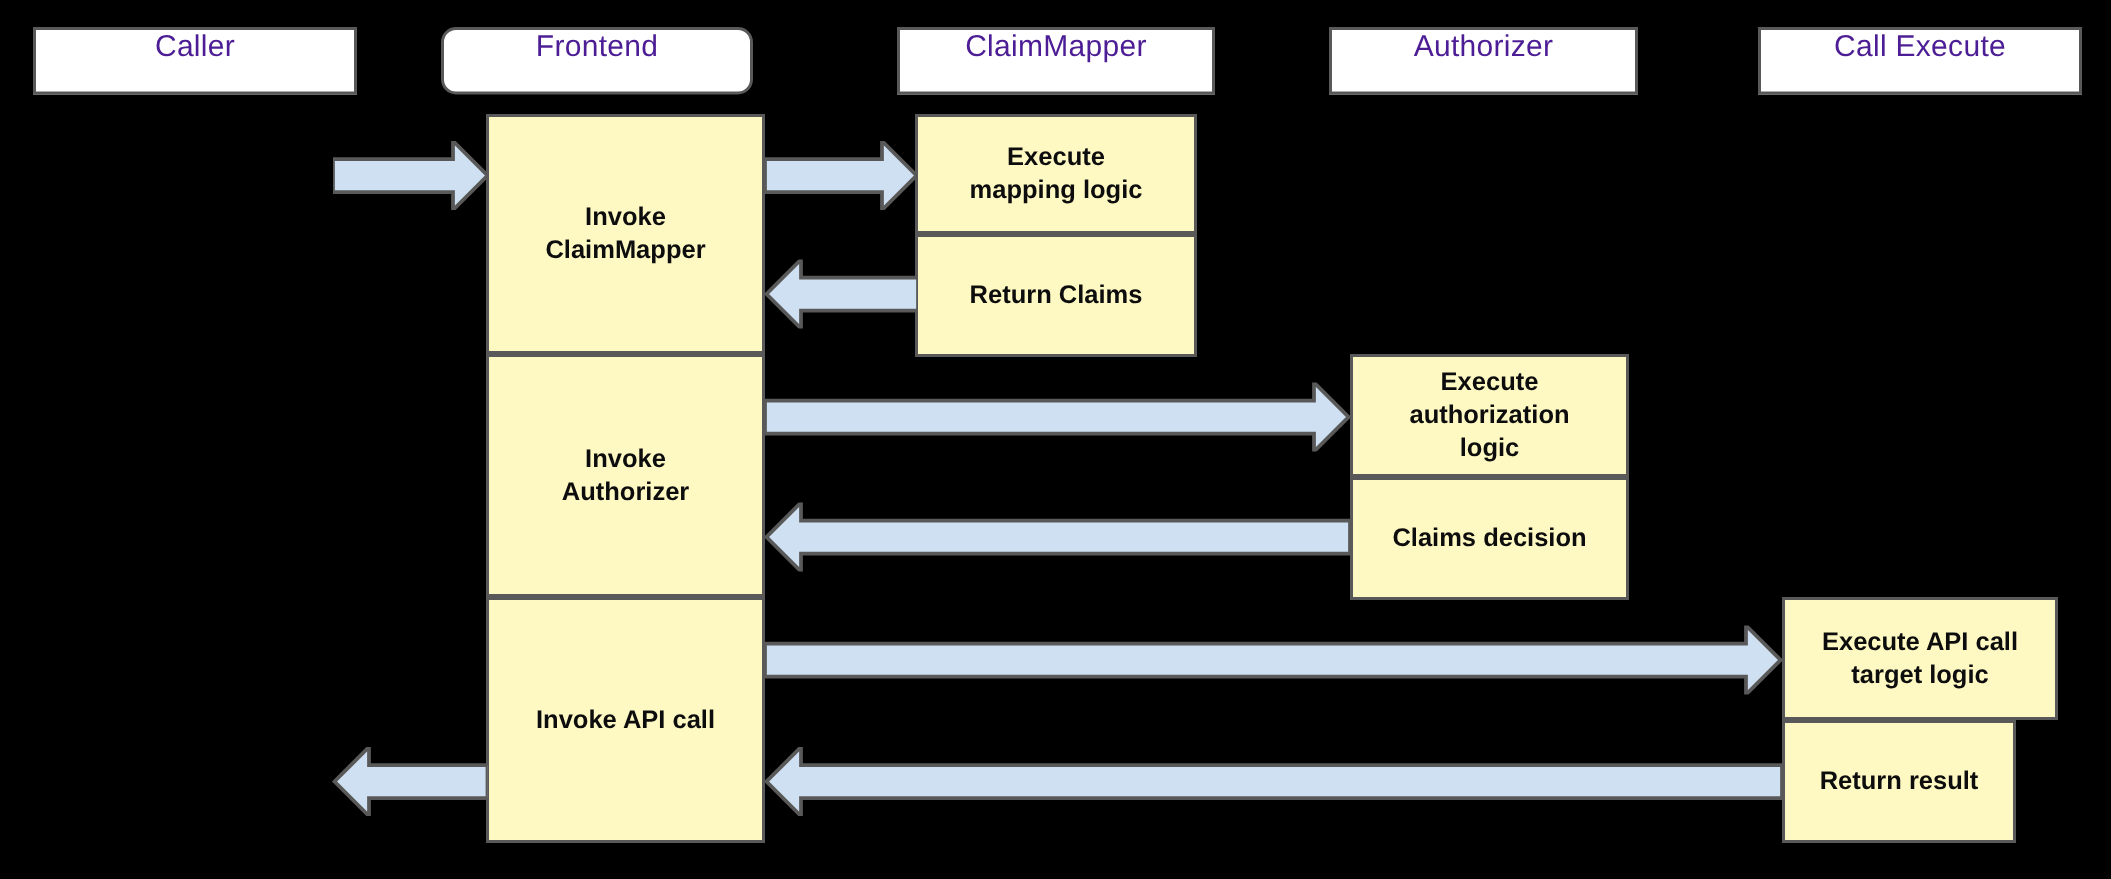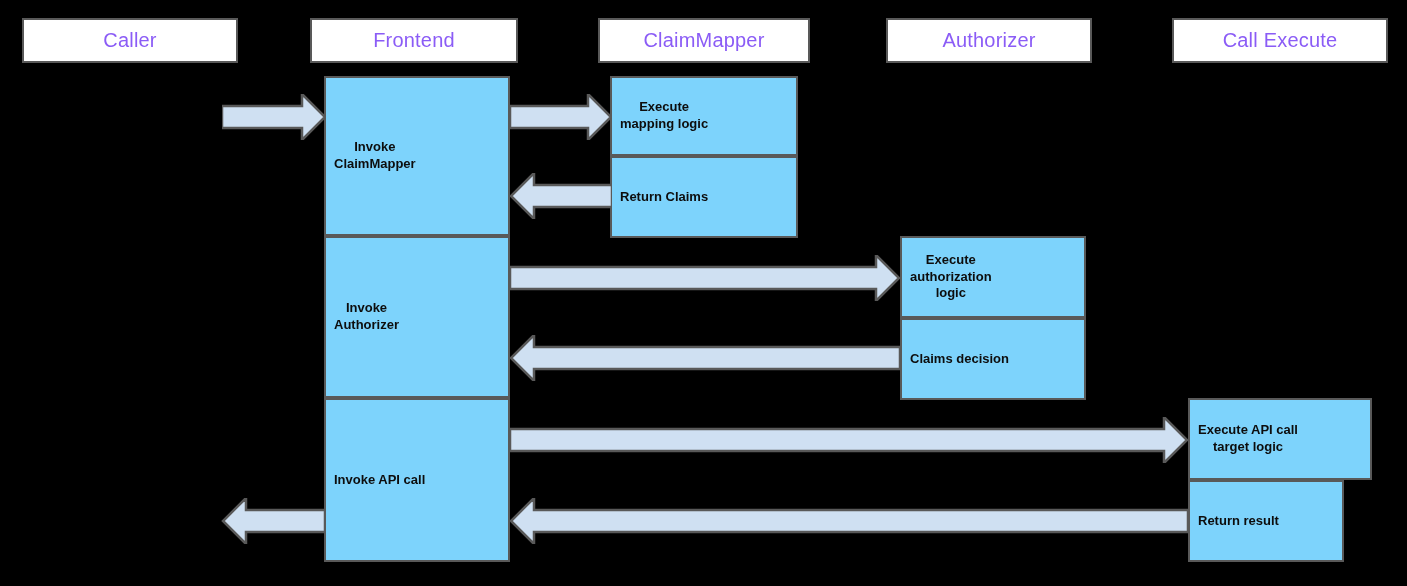--- a/index.html
+++ b/index.html
@@ -16,56 +16,56 @@
     height: 586px;
     background: #000000;
     overflow: hidden;
   }
   .lane-header {
     position: absolute;
     background: #ffffff;
     border: 2px solid #595959;
     box-sizing: border-box;
     display: flex;
-    align-items: center;
     justify-content: center;
-    color: #8b5cf6;
+    color: #4c1d95;
     font-size: 20px;
     font-weight: 400;
     letter-spacing: 0.2px;
   }
   .act-box {
     position: absolute;
-    background: #7dd3fc;
+    background: #fef9c3;
     border: 2px solid #595959;
     box-sizing: border-box;
     display: flex;
     align-items: center;
+    justify-content: center;
     text-align: center;
     color: #0d0d0d;
-    font-size: 13px;
+    font-size: 17px;
     font-weight: bold;
     line-height: 1.28;
     padding: 4px 8px;
   }
   .arrow-wrap {
     position: absolute;
   }
   .arrow-wrap svg { display: block; }
 </style>
 </head>
 <body>
 
 <div id="canvas">
 
   <div class="lane-header" style="left:22px; top:18px; width:216px; height:45px;">
     <span>Caller</span>
   </div>
 
-  <div class="lane-header" style="left:310px; top:18px; width:208px; height:45px;">
+  <div class="lane-header" style="left:294px; top:18px; width:208px; height:45px;border-radius:10px;">
     <span>Frontend</span>
   </div>
 
   <div class="lane-header" style="left:598px; top:18px; width:212px; height:45px;">
     <span>ClaimMapper</span>
   </div>
 
   <div class="lane-header" style="left:886px; top:18px; width:206px; height:45px;">
     <span>Authorizer</span>
   </div>

